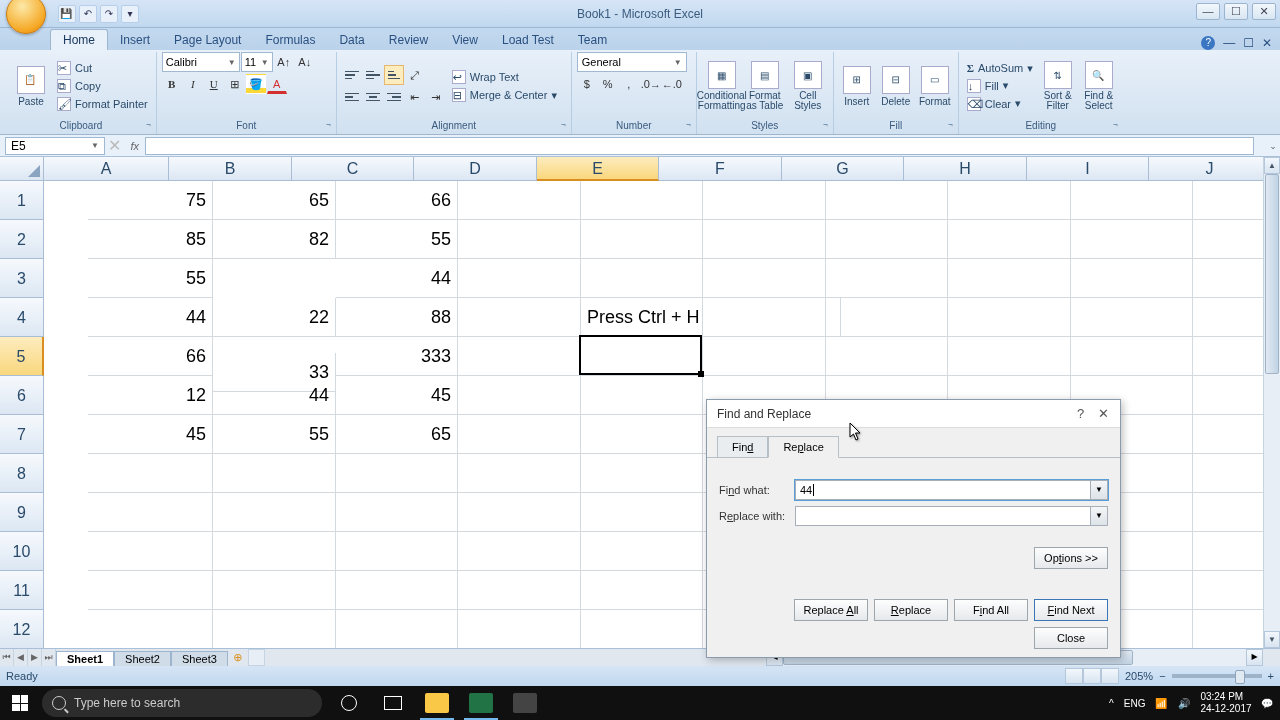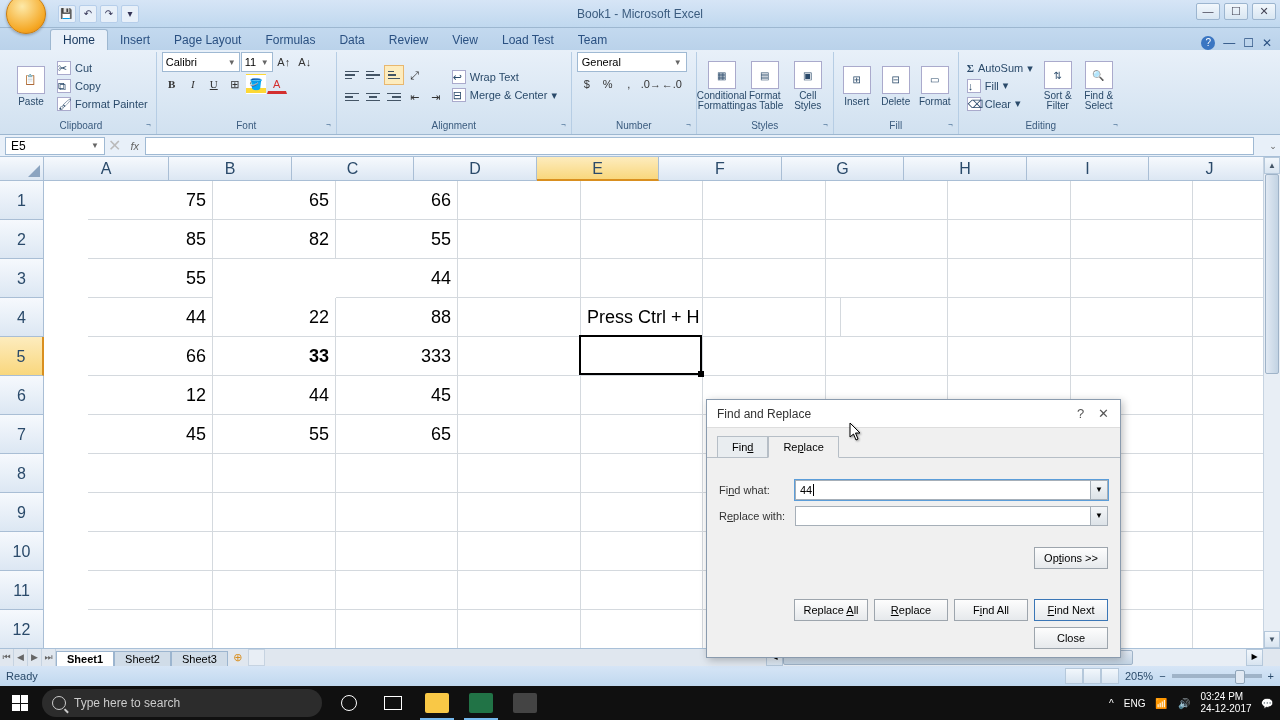--- a/index.html
+++ b/index.html
@@ -393,21 +393,21 @@
       <div class="cell" style="left: 0px; top: 0px; width: 125px; height: 39px;">75</div>
       <div class="cell" style="left: 0px; top: 39px; width: 125px; height: 39px;">85</div>
       <div class="cell" style="left: 0px; top: 78px; width: 125px; height: 39px;">55</div>
       <div class="cell" style="left: 0px; top: 117px; width: 125px; height: 39px;">44</div>
       <div class="cell" style="left: 0px; top: 156px; width: 125px; height: 39px;">66</div>
       <div class="cell" style="left: 0px; top: 195px; width: 125px; height: 39px;">12</div>
       <div class="cell" style="left: 0px; top: 234px; width: 125px; height: 39px;">45</div>
       <div class="cell" style="left: 125px; top: 0px; width: 123px; height: 39px;">65</div>
       <div class="cell" style="left: 125px; top: 39px; width: 123px; height: 39px;">82</div>
       <div class="cell" style="left: 125px; top: 117px; width: 123px; height: 39px;">22</div>
-      <div class="cell" style="left: 125px; top: 156px; width: 123px; height: 39px; font-weight: bold;">33</div>
+      <div class="cell" style="left: 125px; top: 172px; width: 123px; height: 39px;">33</div>
       <div class="cell" style="left: 125px; top: 195px; width: 123px; height: 39px;">44</div>
       <div class="cell" style="left: 125px; top: 234px; width: 123px; height: 39px;">55</div>
       <div class="cell" style="left: 248px; top: 0px; width: 122px; height: 39px;">66</div>
       <div class="cell" style="left: 248px; top: 39px; width: 122px; height: 39px;">55</div>
       <div class="cell" style="left: 248px; top: 78px; width: 122px; height: 39px;">44</div>
       <div class="cell" style="left: 248px; top: 117px; width: 122px; height: 39px;">88</div>
       <div class="cell" style="left: 248px; top: 156px; width: 122px; height: 39px;">333</div>
       <div class="cell" style="left: 248px; top: 195px; width: 122px; height: 39px;">45</div>
       <div class="cell" style="left: 248px; top: 234px; width: 122px; height: 39px;">65</div>
       <div class="cell txt" style="left: 493px; top: 117px; width: 260px; height: 39px;">Press Ctrl + H</div>

